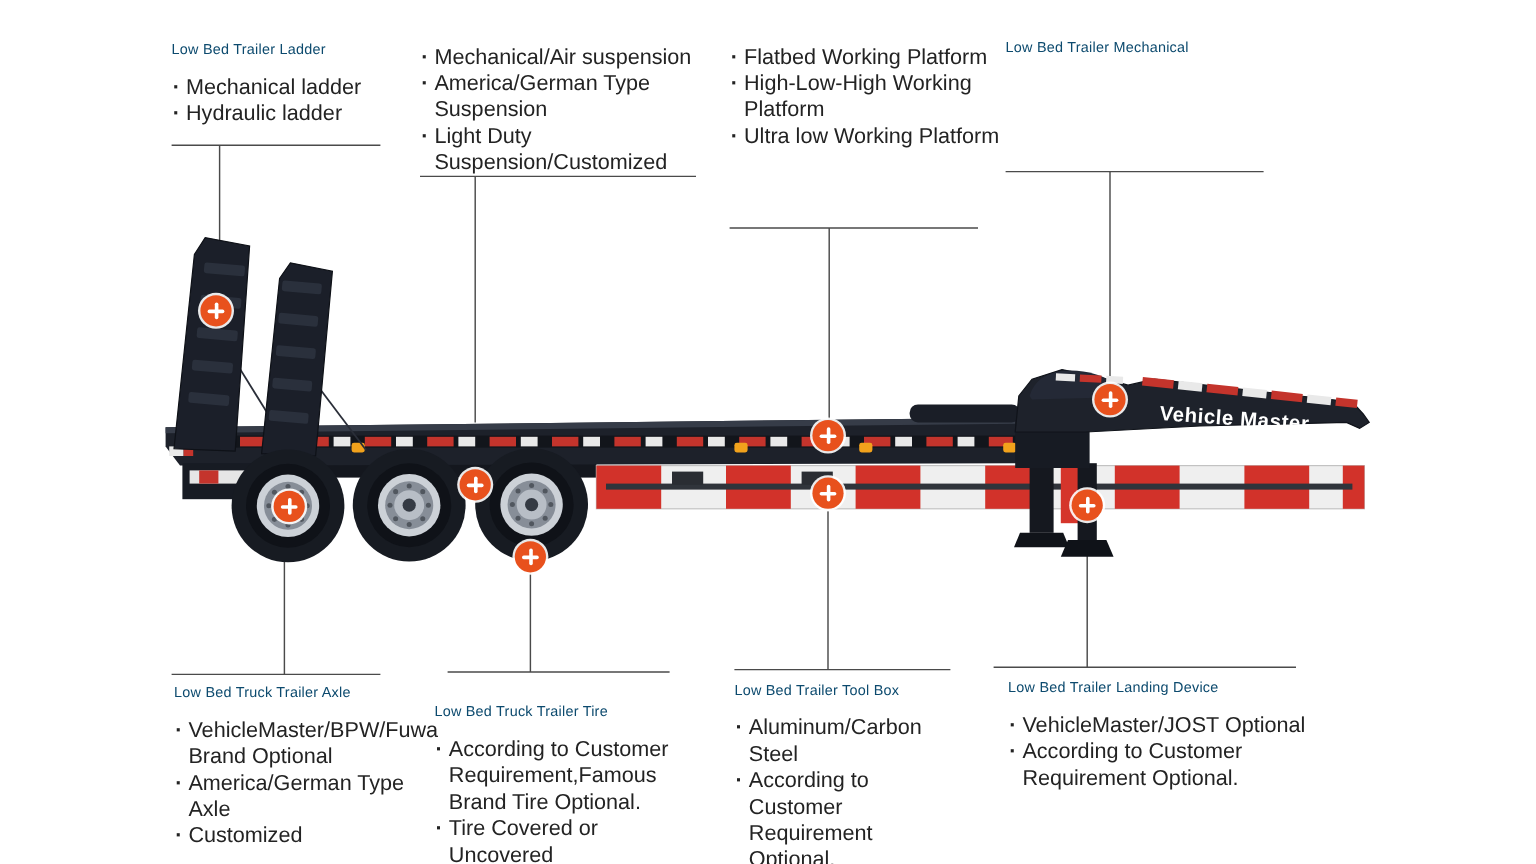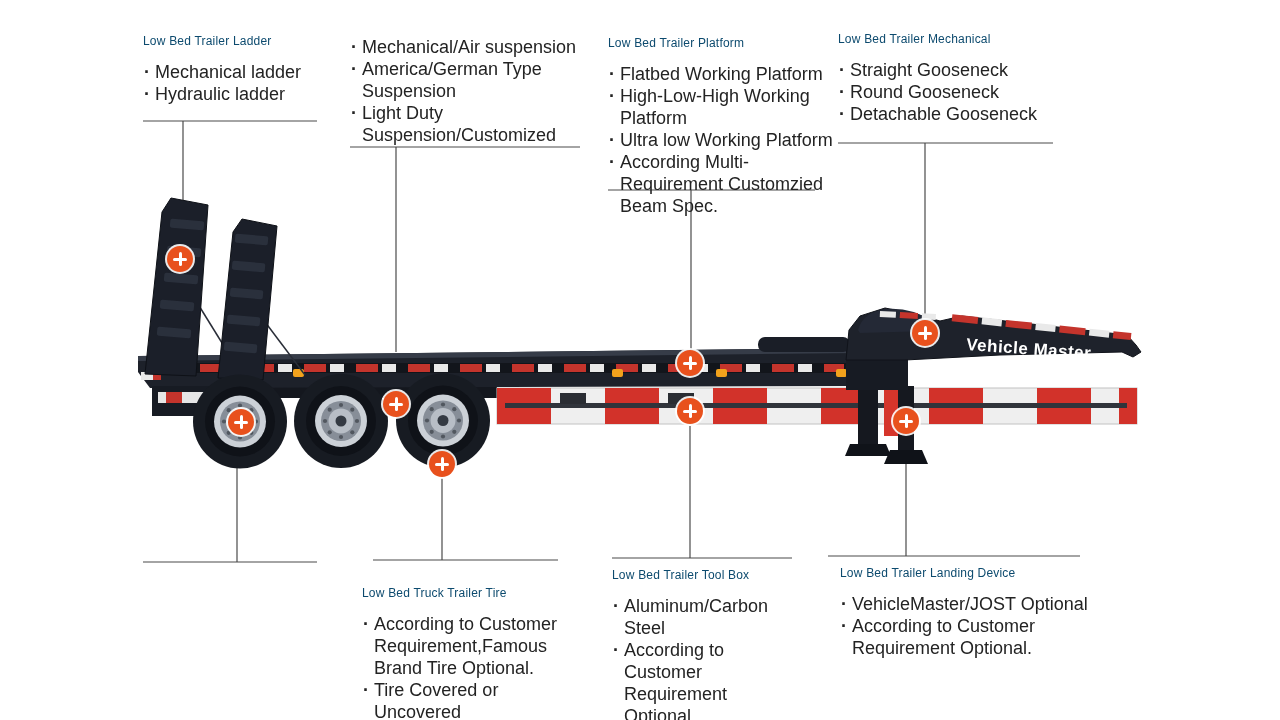--- a/index.html
+++ b/index.html
@@ -259,38 +259,39 @@
 
   <div class="callout" style="left:350px; top:36px; width:250px">
     <ul class="callout-items">
       <li>Mechanical/Air suspension</li>
       <li>America/German Type Suspension</li>
       <li>Light Duty Suspension/Customized</li>
     </ul>
   </div>
 
   <div class="callout" style="left:608px; top:36px; width:235px">
-    <div class="callout-title">Low Bed Trailer Platform</div>
     <ul class="callout-items">
       <li>Flatbed Working Platform</li>
       <li>High-Low-High Working Platform</li>
       <li>Ultra low Working Platform</li>
-      <li>According Multi-Requirement Customzied Beam Spec.</li>
     </ul>
   </div>
 
   <div class="callout" style="left:838px; top:32px; width:225px">
     <div class="callout-title">Low Bed Trailer Mechanical</div>
-    <ul class="callout-items">
-      <li>Straight Gooseneck</li>
-      <li>Round Gooseneck</li>
-      <li>Detachable Gooseneck</li>
-    </ul>
-  </div>
-
+  </div>
+
+  <div class="callout" style="left:145px; top:570px; width:200px">
+    <div class="callout-title">Low Bed Truck Trailer Axle</div>
+    <ul class="callout-items">
+      <li>VehicleMaster/BPW/Fuwa Brand Optional</li>
+      <li>America/German Type Axle</li>
+      <li>Customized</li>
+    </ul>
+  </div>
 
   <div class="callout" style="left:362px; top:586px; width:205px">
     <div class="callout-title">Low Bed Truck Trailer Tire</div>
     <ul class="callout-items">
       <li>According to Customer Requirement,Famous Brand Tire Optional.</li>
       <li>Tire Covered or Uncovered</li>
     </ul>
   </div>
 
   <div class="callout" style="left:612px; top:568px; width:190px">

